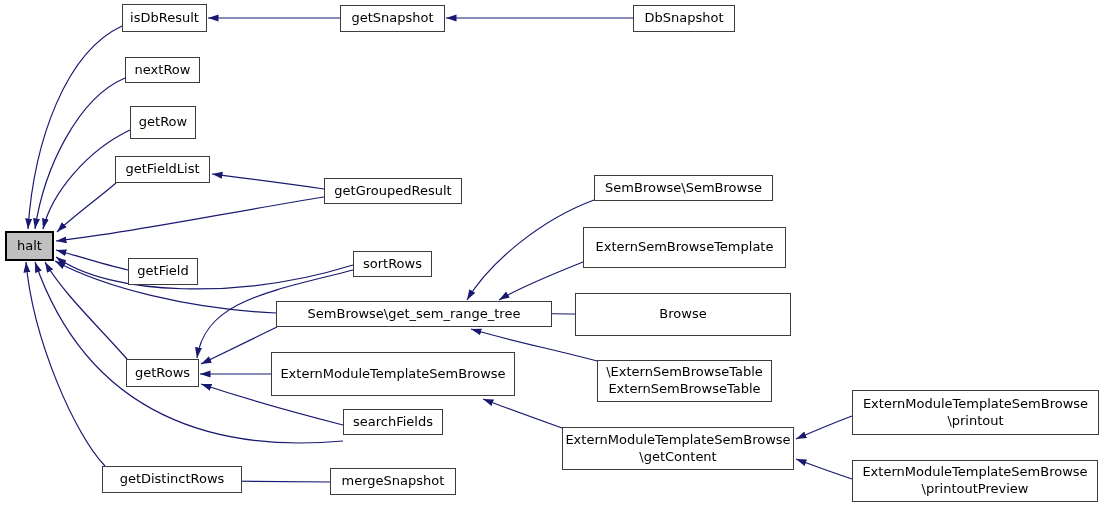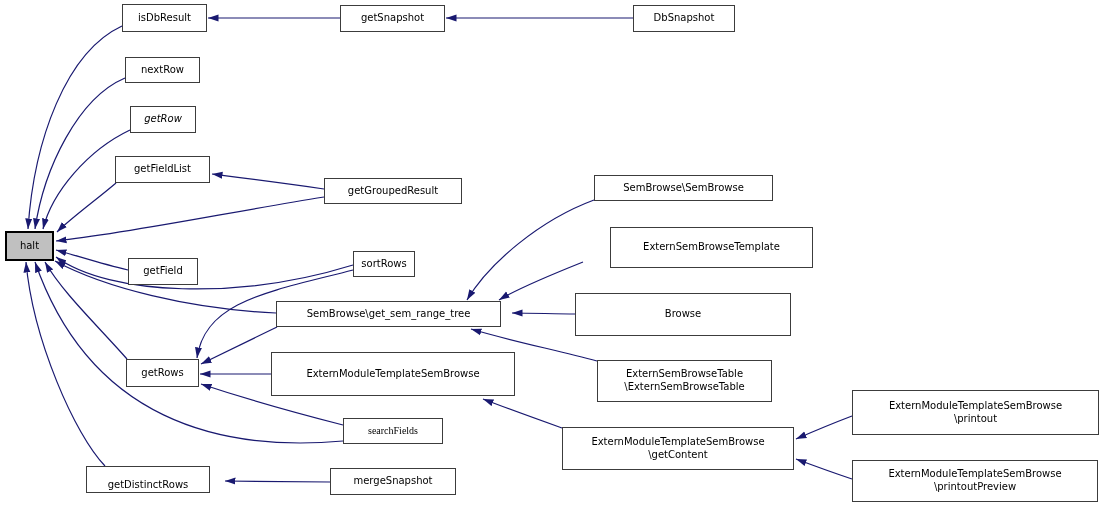--- a/index.html
+++ b/index.html
@@ -10,21 +10,21 @@
     font-family:"DejaVu Sans","Liberation Sans",sans-serif;
     overflow:hidden;
   }
   svg.edge-layer{position:absolute;left:0;top:0;z-index:1;}
   path.edge{fill:none;stroke:var(--edge-color,#191970);stroke-width:1.2px;}
   .node{
     position:absolute;z-index:2;box-sizing:border-box;
     background:var(--node-fill,#fff);
     border:1.5px solid var(--node-border,#3c3c3c);
     display:flex;flex-direction:column;align-items:center;justify-content:center;
-    font-size:10px;line-height:1.28;color:var(--text-color,#000);
+    font-size:13px;line-height:1.28;color:var(--text-color,#000);
     white-space:nowrap;text-align:center;cursor:pointer;
   }
   .node.highlight{
     background:var(--hl-fill,#c0c0c0);
     border:2px solid var(--hl-border,#000);
     cursor:default;
   }
   .node .nl{pointer-events:none;}
 </style>
 </head>
@@ -76,72 +76,72 @@
       </div>
       <div class="node" style="left: 340px; top: 5px; width: 105px; height: 27px;">
         <div class="nl">getSnapshot</div>
       </div>
       <div class="node" style="left: 633px; top: 5px; width: 102px; height: 27px;">
         <div class="nl">DbSnapshot</div>
       </div>
       <div class="node" style="left: 125px; top: 57px; width: 75px; height: 26px;">
         <div class="nl">nextRow</div>
       </div>
-      <div class="node" style="left: 130px; top: 106px; width: 66px; height: 27px; font-style: italic;">
+      <div class="node" style="left: 130px; top: 106px; width: 66px; height: 33px;">
         <div class="nl">getRow</div>
       </div>
       <div class="node" style="left: 115px; top: 156px; width: 95px; height: 27px;">
         <div class="nl">getFieldList</div>
       </div>
       <div class="node" style="left: 324px; top: 178px; width: 138px; height: 26px;">
         <div class="nl">getGroupedResult</div>
       </div>
       <div class="node" style="left: 128px; top: 258px; width: 70px; height: 27px;">
         <div class="nl">getField</div>
       </div>
-      <div class="node" style="left: 353px; top: 251px; width: 62px; height: 26px;">
+      <div class="node" style="left: 353px; top: 251px; width: 79px; height: 26px;">
         <div class="nl">sortRows</div>
       </div>
-      <div class="node" style="left: 276px; top: 301px; width: 225px; height: 26px;">
+      <div class="node" style="left: 276px; top: 301px; width: 276px; height: 26px;">
         <div class="nl">SemBrowse\get_sem_range_tree</div>
       </div>
       <div class="node" style="left: 594px; top: 175px; width: 179px; height: 26px;">
         <div class="nl">SemBrowse\SemBrowse</div>
       </div>
-      <div class="node" style="left: 583px; top: 227px; width: 203px; height: 41px; margin-left: 27px;">
+      <div class="node" style="left: 583px; top: 227px; width: 203px; height: 41px;">
         <div class="nl">ExternSemBrowseTemplate</div>
       </div>
       <div class="node" style="left: 575px; top: 293px; width: 216px; height: 43px;">
         <div class="nl">Browse</div>
       </div>
       <div class="node" style="left: 597px; top: 360px; width: 175px; height: 42px;">
+        <div class="nl">\ExternSemBrowseTable</div>
         <div class="nl">ExternSemBrowseTable</div>
-        <div class="nl">\ExternSemBrowseTable</div>
       </div>
       <div class="node" style="left: 126px; top: 359px; width: 73px; height: 28px; text-align: center;">
         <div class="nl">getRows</div>
       </div>
       <div class="node" style="left: 271px; top: 352px; width: 244px; height: 44px;">
         <div class="nl">ExternModuleTemplateSemBrowse</div>
       </div>
-      <div class="node" style="left: 343px; top: 418px; width: 100px; height: 26px; font-family: Liberation Serif, serif;">
+      <div class="node" style="left: 343px; top: 409px; width: 100px; height: 26px;">
         <div class="nl">searchFields</div>
       </div>
       <div class="node" style="left: 562px; top: 427px; width: 232px; height: 43px;">
         <div class="nl">ExternModuleTemplateSemBrowse</div>
         <div class="nl">\getContent</div>
       </div>
       <div class="node" style="left: 852px; top: 390px; width: 247px; height: 45px;">
         <div class="nl">ExternModuleTemplateSemBrowse</div>
         <div class="nl">\printout</div>
       </div>
       <div class="node" style="left: 852px; top: 460px; width: 246px; height: 42px;">
         <div class="nl">ExternModuleTemplateSemBrowse</div>
         <div class="nl">\printoutPreview</div>
       </div>
-      <div class="node" style="left: 86px; top: 466px; width: 124px; height: 27px; justify-content: flex-end;">
+      <div class="node" style="left: 102px; top: 466px; width: 140px; height: 27px;">
         <div class="nl">getDistinctRows</div>
       </div>
       <div class="node" style="left: 330px; top: 468px; width: 126px; height: 27px;">
         <div class="nl">mergeSnapshot</div>
       </div>
     </div>
 </div>
 
 </body></html>

